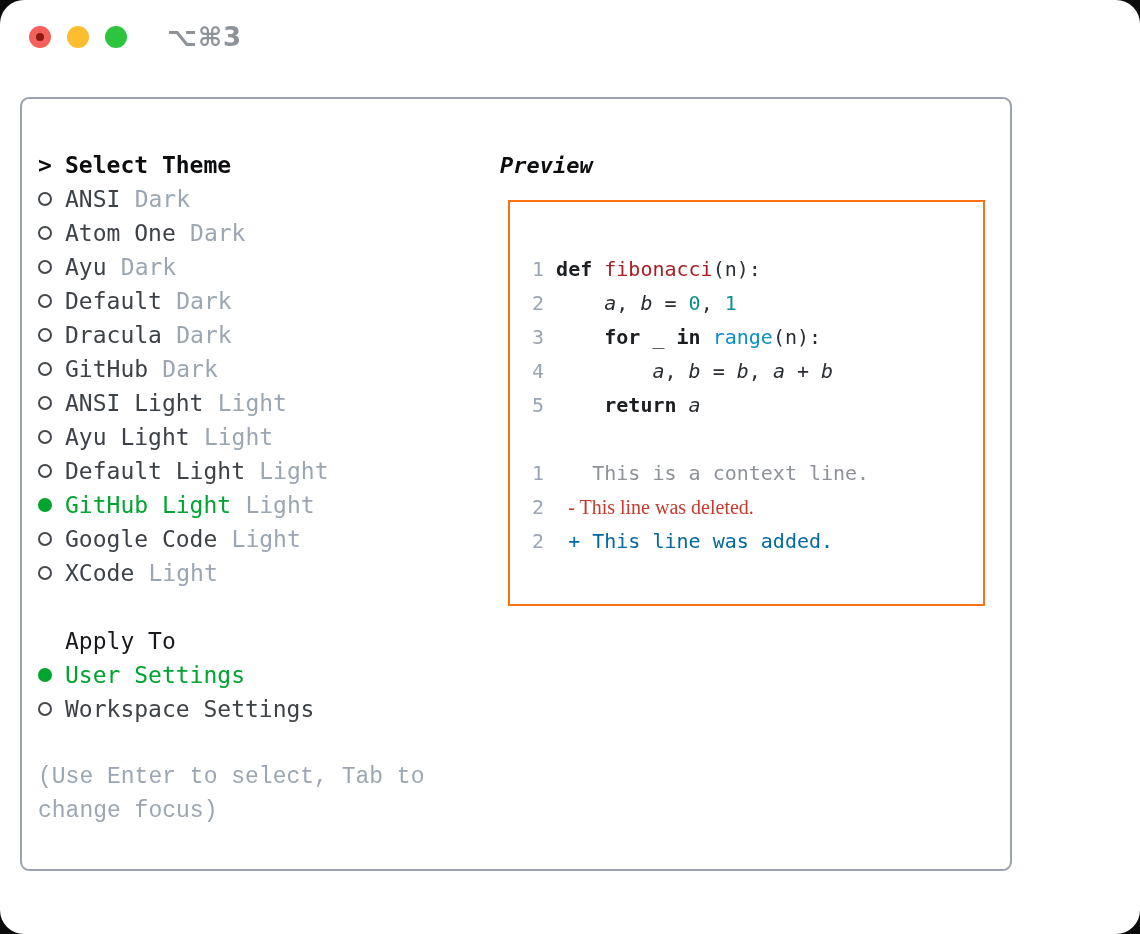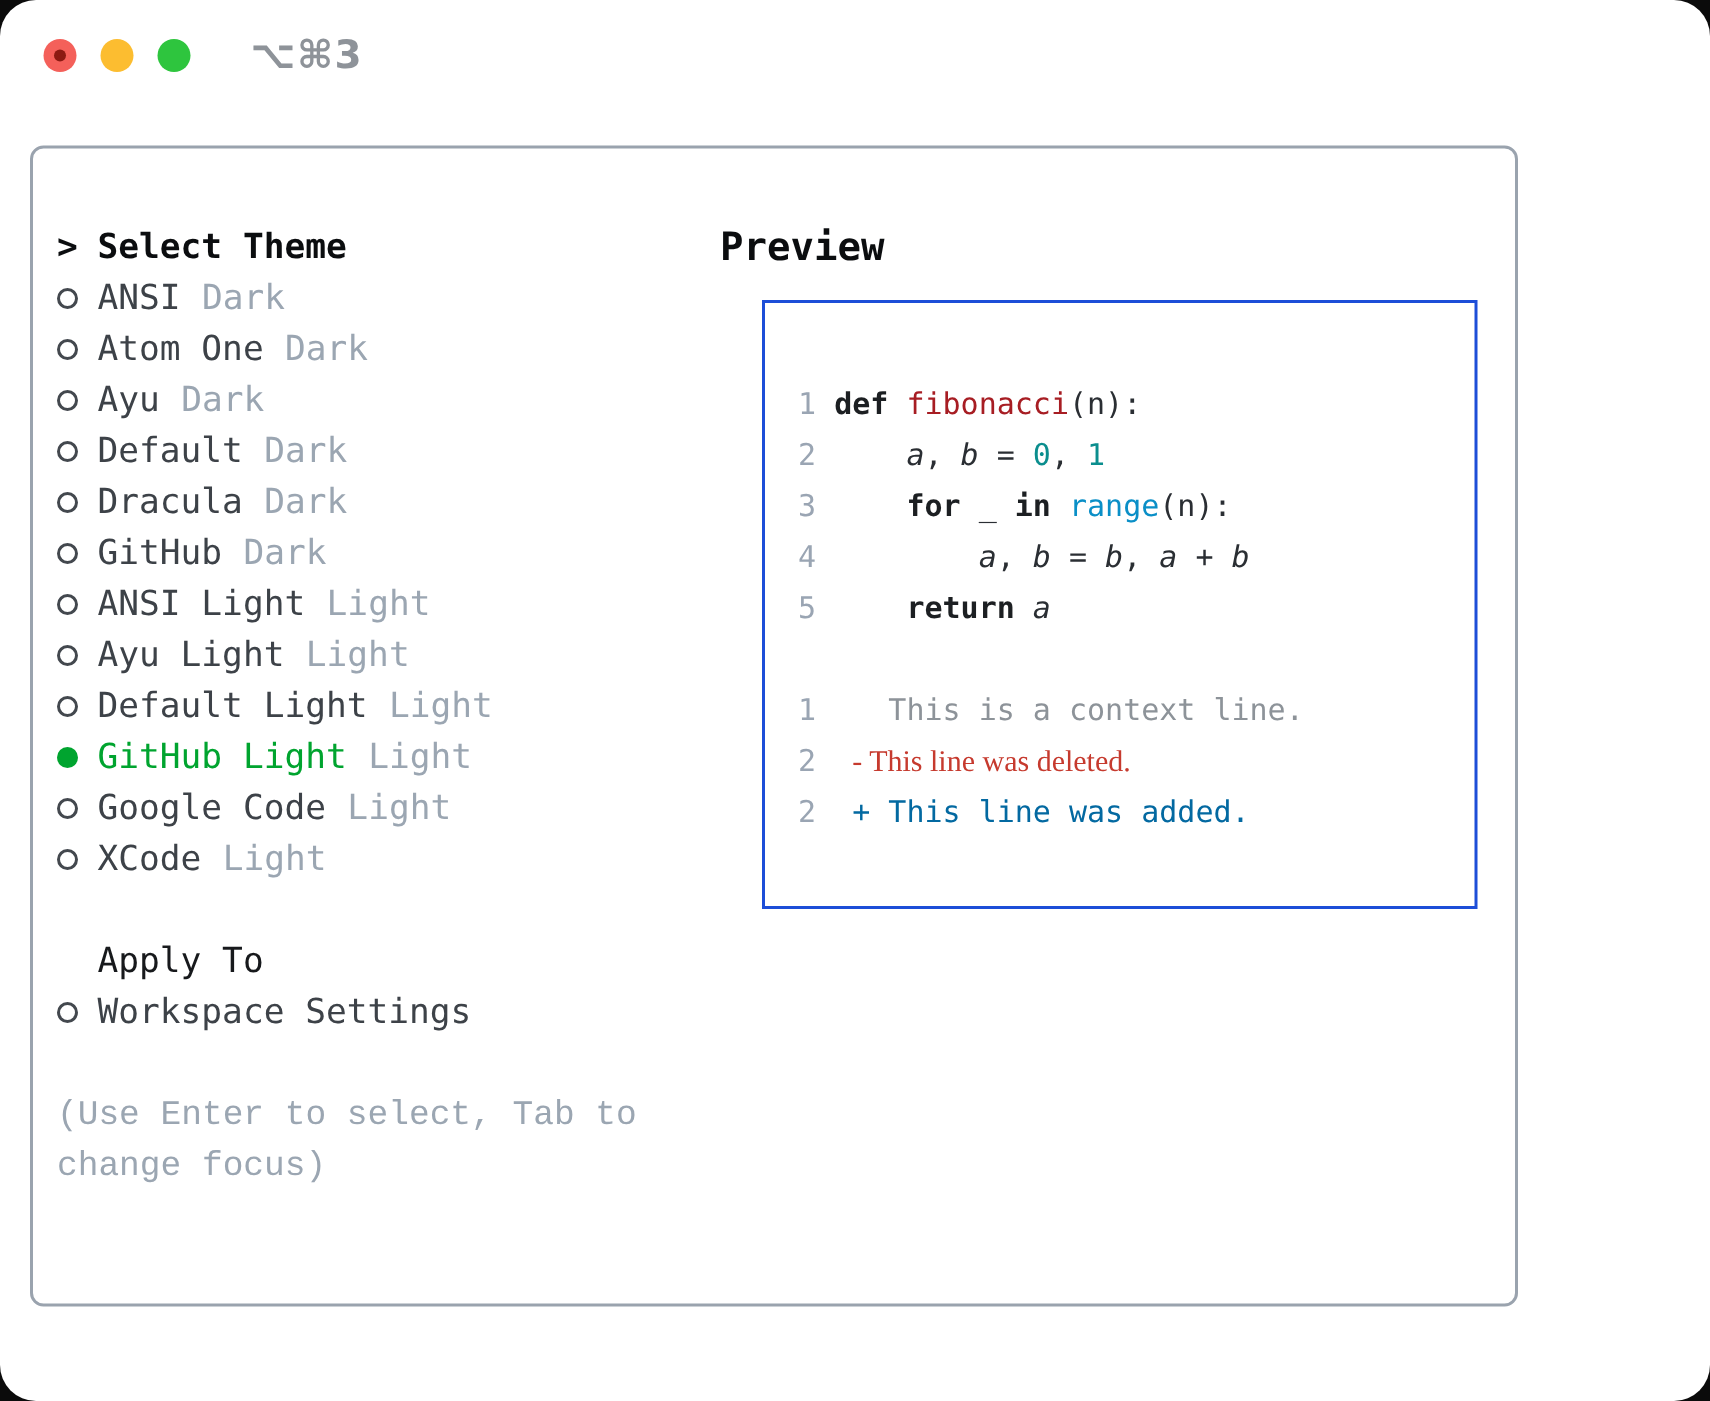--- a/index.html
+++ b/index.html
@@ -26,22 +26,22 @@
   .circle.sel{border:none;background:#00a42f;}
   .hdr{font-weight:bold;color:#0b0d0f;}
   .prompt{font-weight:bold;color:#0b0d0f;}
   .nm{color:#3d4248;}
   .nm.sel{color:#00a42f;}
   .vt{color:#9ba6b2;margin-left:0.62em;}
   .apply-hdr{color:#17191c;}
   .help{color:#9ba6b2;font-family:Liberation Mono, monospace;}
 
   
-  .preview-label{position:absolute;left:480px;top:148px;height:34px;display:flex;align-items:center;font-size:26px;font-weight:bold;color:#0b0d0f;}
-  .preview-box{position:absolute;left:508px;top:200px;width:477px;height:406px;border:2px solid #1d4ed8;box-sizing:border-box;background:#fff;}
+  .preview-label{position:absolute;left:500px;top:148px;height:34px;display:flex;align-items:center;font-size:22px;font-weight:bold;color:#0b0d0f;font-style:italic;}
+  .preview-box{position:absolute;left:508px;top:200px;width:477px;height:406px;border:2px solid #f97316;box-sizing:border-box;background:#fff;}
   .code{position:absolute;left:22px;top:50px;font-size:20px;line-height:34px;white-space:pre;color:#2a2e33;}
   .code div{height:34px;}
   .ln{color:#9aa5b3;}
   .pl{color:#2a2e33;}
   .kw{color:#1c1f22;font-weight:600;}
   .fn{color:#a71d23;}
   .num{color:#0b8e8e;}
   .bi{color:#0a8fc7;margin-top:46px;}
   .var{color:#2a2e33;font-style:italic;}
   .ctx{color:#8d9399;}
@@ -79,20 +79,21 @@
           <div class="row item"><span class="mk"><span class="circle"></span></span><span class="nm">Default Light</span><span class="vt">Light</span></div>
           <div class="row item"><span class="mk"><span class="circle sel"></span></span><span class="nm sel">GitHub Light</span><span class="vt">Light</span></div>
           <div class="row item"><span class="mk"><span class="circle"></span></span><span class="nm">Google Code</span><span class="vt">Light</span></div>
           <div class="row item"><span class="mk"><span class="circle"></span></span><span class="nm">XCode</span><span class="vt">Light</span></div>
         </div>
       <div class="row"></div>
       <div class="row">
         <span class="mk"></span><span class="apply-hdr">Apply To</span>
       </div>
       <div id="apply-list">
+          <div class="row item"><span class="mk"><span class="circle sel"></span></span><span class="nm sel">User Settings</span></div>
           <div class="row item"><span class="mk"><span class="circle"></span></span><span class="nm">Workspace Settings</span></div>
         </div>
       <div class="row"></div>
       <div class="row help">(Use Enter to select, Tab to</div>
       <div class="row help">change focus)</div>
     </div>
 
     <div class="preview-label">Preview</div>
     <div class="preview-box">
       <div class="code" id="preview-code"><div><span class="ln">1</span><span class="pl"> </span><span class="kw">def</span><span class="pl"> </span><span class="fn">fibonacci</span><span class="pl">(n):</span></div><div><span class="ln">2</span><span class="pl">     </span><span class="var">a</span><span class="pl">, </span><span class="var">b</span><span class="pl"> = </span><span class="num">0</span><span class="pl">, </span><span class="num">1</span></div><div><span class="ln">3</span><span class="pl">     </span><span class="kw">for</span><span class="pl"> _ </span><span class="kw">in</span><span class="pl"> </span><span class="bi">range</span><span class="pl">(n):</span></div><div><span class="ln">4</span><span class="pl">         </span><span class="var">a</span><span class="pl">, </span><span class="var">b</span><span class="pl"> = </span><span class="var">b</span><span class="pl">, </span><span class="var">a</span><span class="pl"> + </span><span class="var">b</span></div><div><span class="ln">5</span><span class="pl">     </span><span class="kw">return</span><span class="pl"> </span><span class="var">a</span></div><div>&nbsp;</div><div><span class="ln">1</span><span class="pl">    </span><span class="ctx">This is a context line.</span></div><div><span class="ln">2</span><span class="pl">  </span><span class="del">- This line was deleted.</span></div><div><span class="ln">2</span><span class="pl">  </span><span class="add">+ This line was added.</span></div></div>

